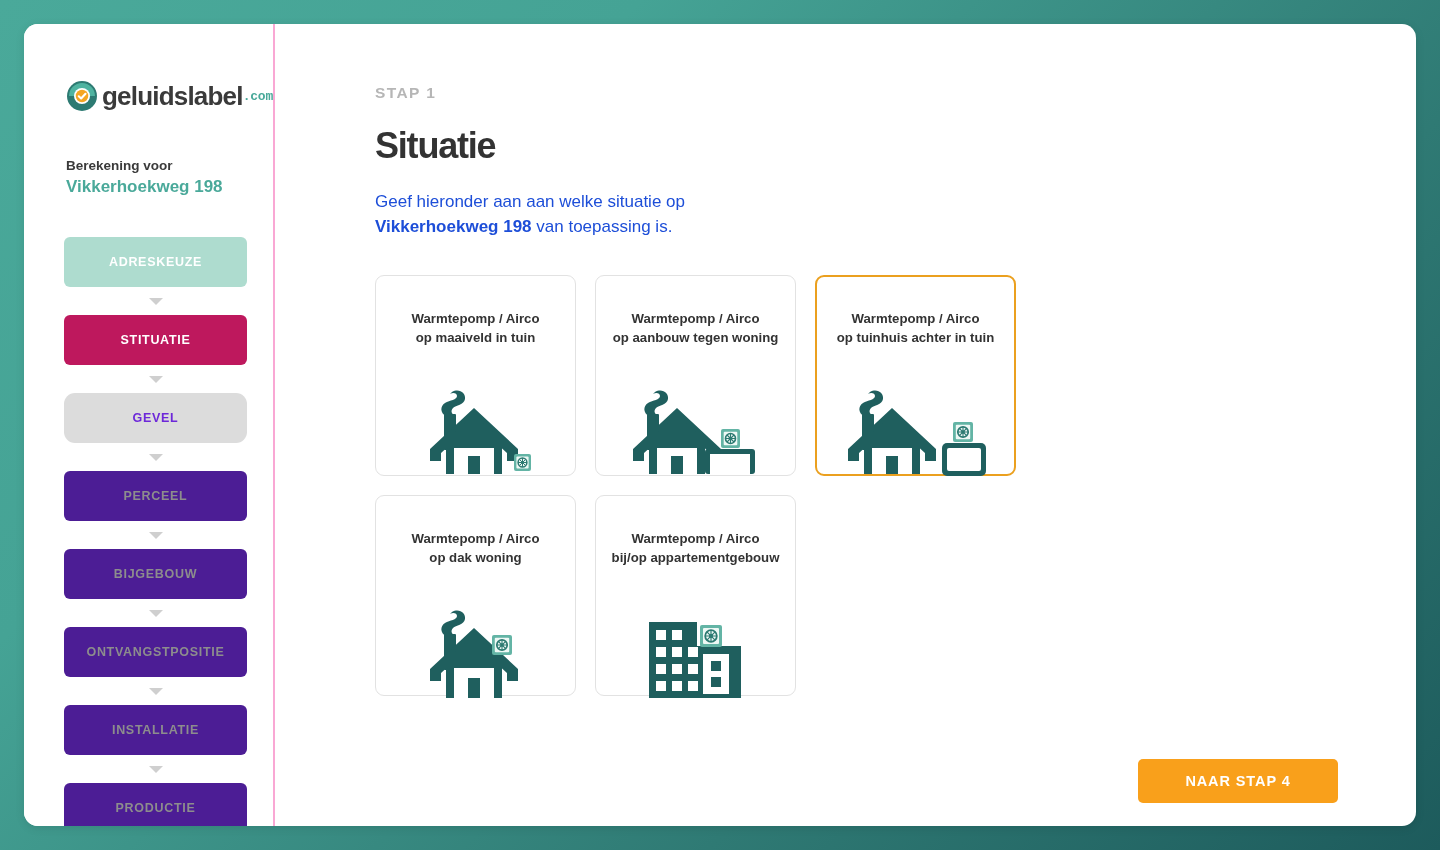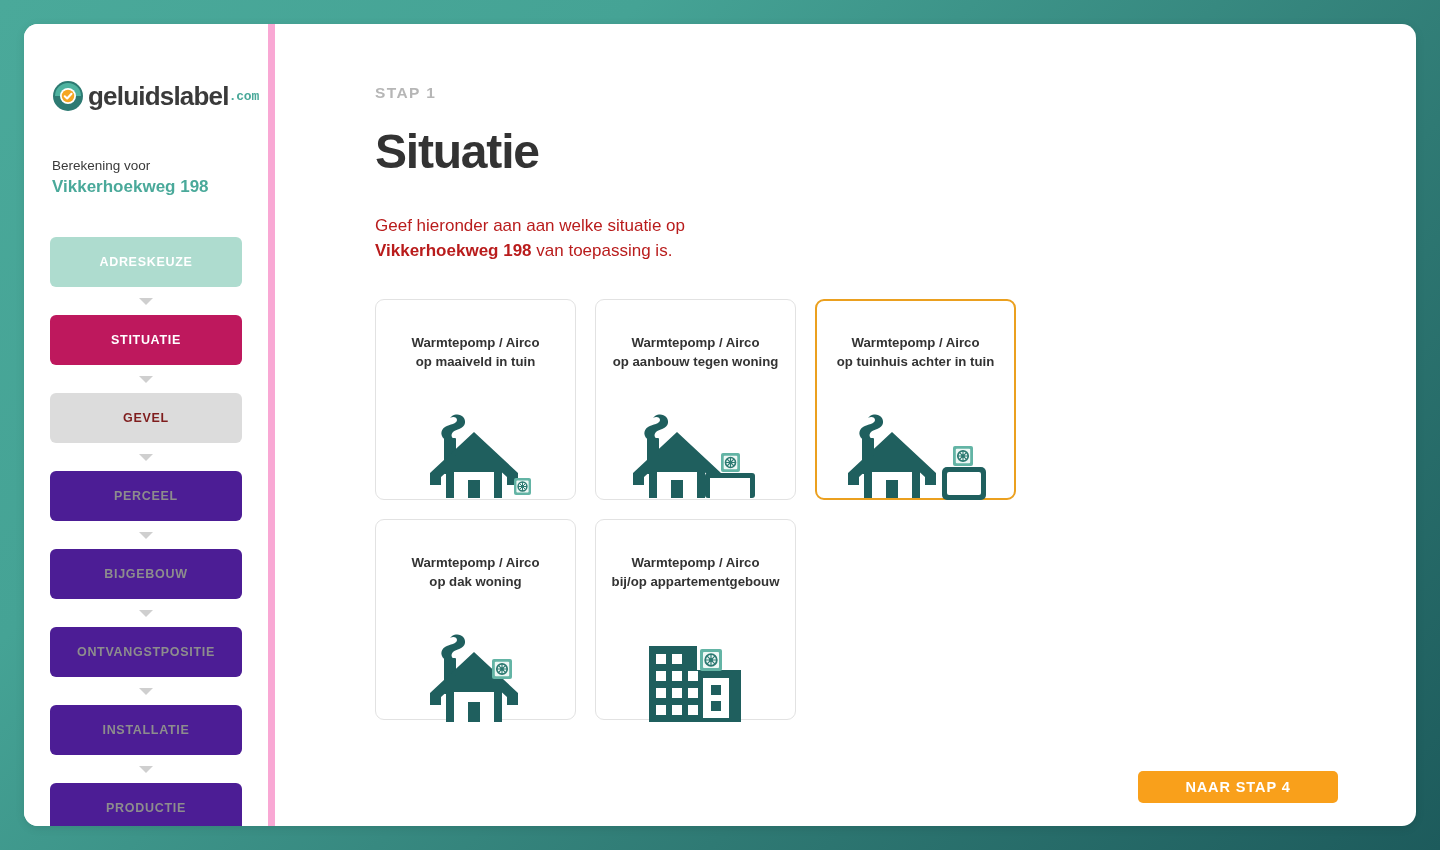--- a/index.html
+++ b/index.html
@@ -29,22 +29,22 @@
     display: flex;
     overflow: hidden;
     box-shadow: 0 2px 10px rgba(0,0,0,0.10);
   }
 
   
   .sidebar {
     width: 251px;
     flex: 0 0 251px;
     background: #ffffff;
-    border-right: 7px solid #f9a8d4;
-    padding: 28px 0 0 0;
+    border-right: 2px solid #f9a8d4;
+    padding: 28px 0 0 14px;
     position: relative;
   }
 
   .logo {
     margin: 27px 0 0 28px;
     display: flex;
     align-items: center;
     height: 34px;
   }
   .logo-mark { width: 32px; height: 32px; flex: 0 0 32px; }
@@ -62,21 +62,21 @@
     color: #4aa99a;
     letter-spacing: -0.2px;
     font-family: Liberation Mono, monospace;
   }
 
   .calc-for {
     margin: 44px 0 0 28px;
   }
   .calc-for-label {
     font-size: 13.5px;
-    font-weight: normal;
+    font-weight: bold;
     color: #3a3a3a;
     line-height: 1.35;
   }
   .calc-for-address {
     font-size: 17px;
     font-weight: bold;
     color: #4aa99a;
     line-height: 1.35;
     margin-top: 1px;
   }
@@ -94,21 +94,21 @@
     justify-content: center;
     font-size: 12.5px;
     font-weight: bold;
     letter-spacing: 0.7px;
     user-select: none;
     cursor: pointer;
   }
   .step-chip.done   { background: #aedccf; color: #ffffff; }
   .step-chip.active { background: #be185d; color: #ffffff; }
   .step-chip.todo   { background: #4c1d95; color: #8d8d8d; cursor: default; }
-  .step-chip.faded  { background: #dcdcdc; color: #7f1d1d; cursor: default; }
+  .step-chip.faded  { background: #dcdcdc; color: #6d28d9; cursor: default; border-radius: 11px; }
 
   .step-arrow {
     height: 28px;
     display: flex;
     align-items: center;
     justify-content: center;
   }
   .step-arrow i {
     display: block;
     width: 0; height: 0;
@@ -126,31 +126,31 @@
 
   .step-eyebrow {
     font-size: 15.5px;
     font-weight: bold;
     letter-spacing: 1.4px;
     color: #b6b6b6;
   }
 
   .page-title {
     margin-top: 26px;
-    font-size: 48px;
+    font-size: 36px;
     font-weight: bold;
     color: #333333;
     letter-spacing: -1.2px;
     line-height: 1;
   }
 
   .page-intro {
-    margin-top: 38px;
+    margin-top: 26px;
     font-size: 17px;
-    color: #b91c1c;
+    color: #1d4ed8;
     line-height: 1.45;
     max-width: 460px;
   }
   .page-intro b { font-weight: bold; }
 
   
   .option-grid {
     margin-top: 36px;
     display: grid;
     grid-template-columns: repeat(3, 201px);
@@ -193,21 +193,21 @@
     width: 100%;
     padding-bottom: 6px;
   }
 
   
   .next-button {
     position: absolute;
     right: 78px;
     bottom: 23px;
     width: 200px;
-    height: 32px;
+    height: 44px;
     background: #f9a01b;
     border: none;
     border-radius: 5px;
     color: #ffffff;
     font-family: "Liberation Sans", sans-serif;
     font-size: 14.5px;
     font-weight: bold;
     letter-spacing: 0.9px;
     cursor: pointer;
   }

